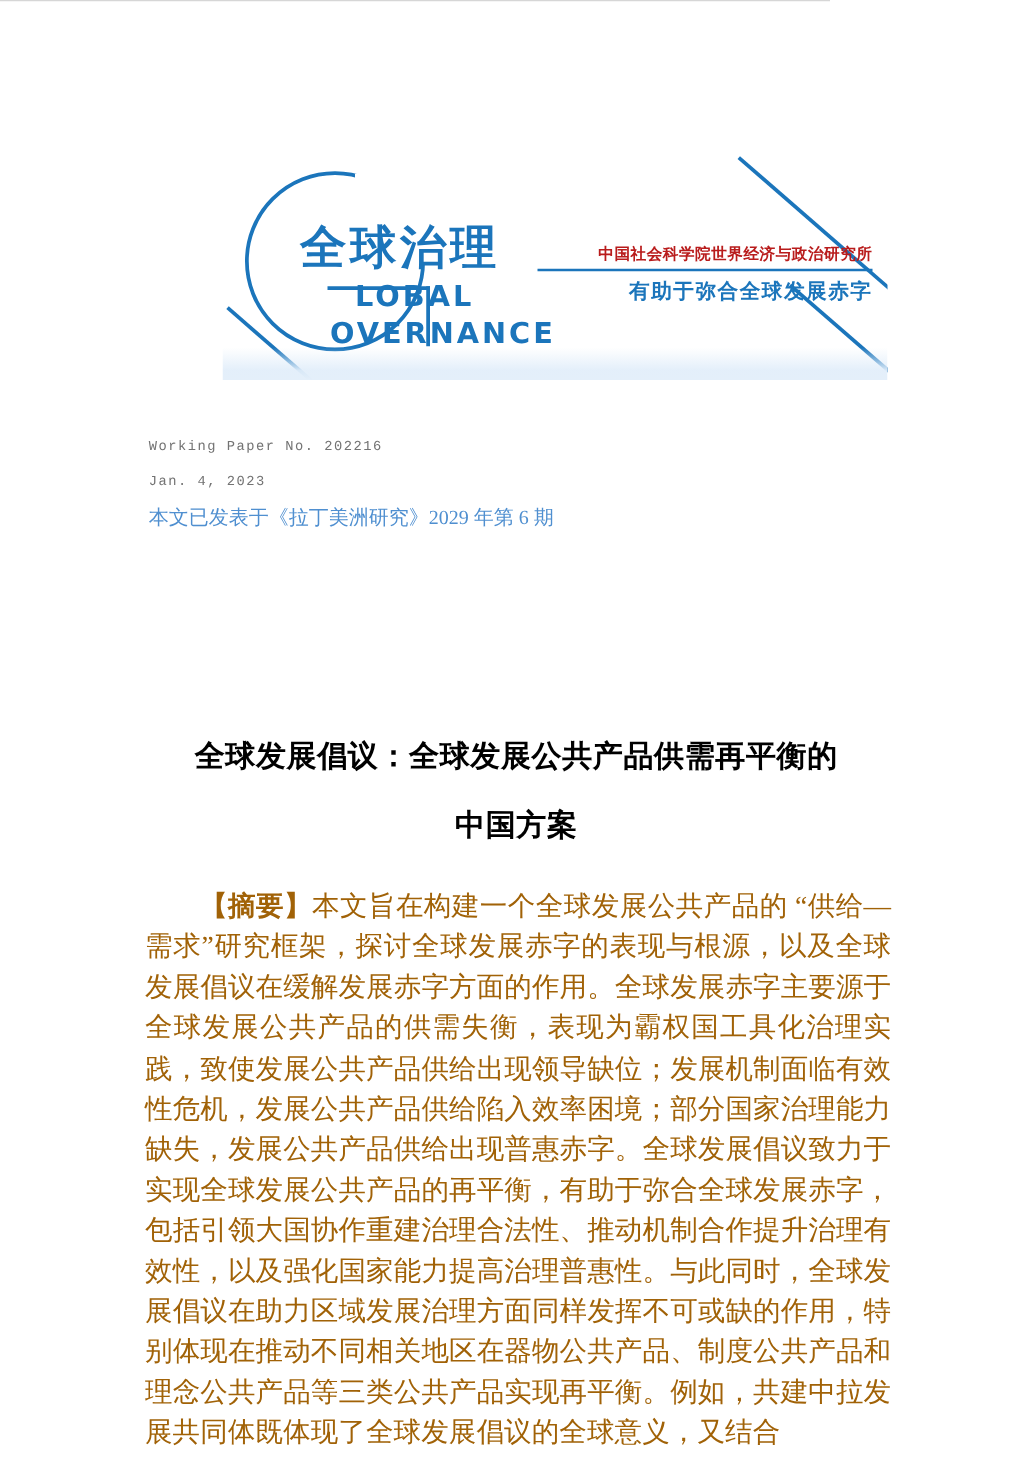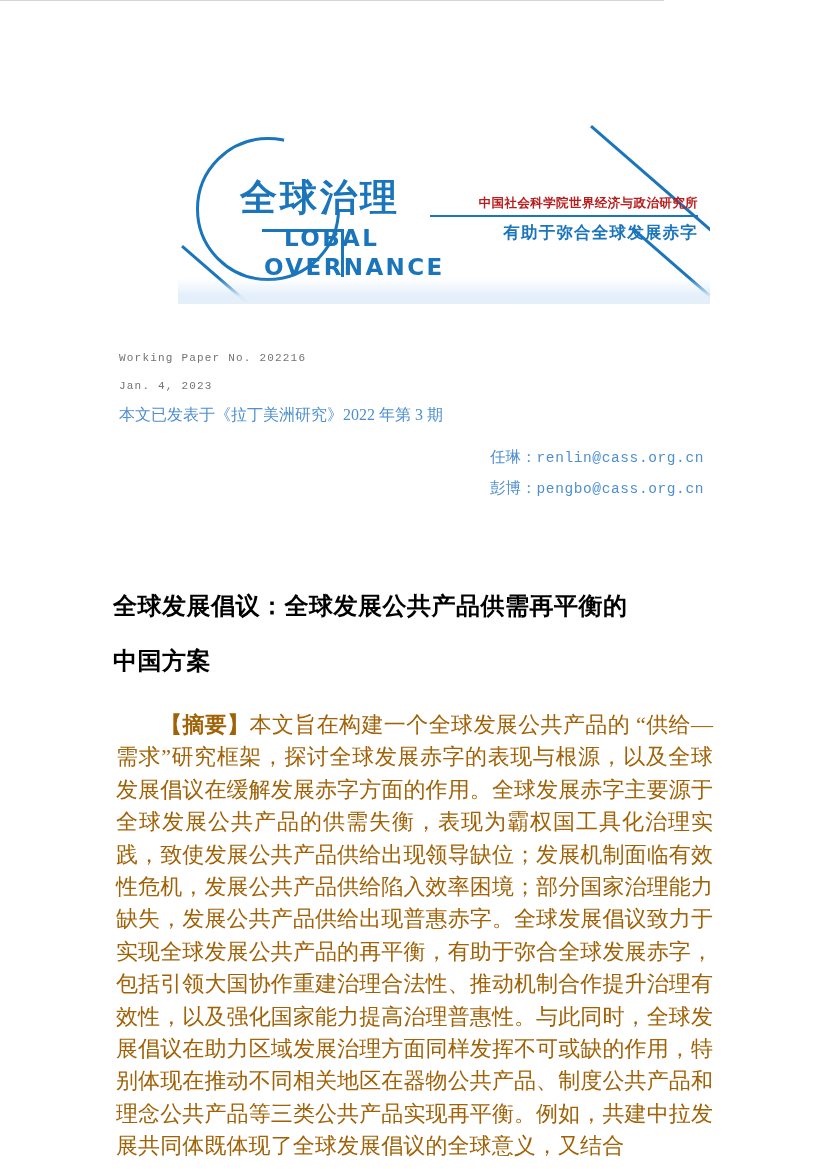--- a/index.html
+++ b/index.html
@@ -218,21 +218,21 @@
     font-size: 15.5px;
     letter-spacing: 0;
   }
 
   
   .title {
     position: absolute;
     left: 113px;
     top: 578px;
     width: 600px;
-    text-align: left;
+    text-align: center;
     font-family: "Liberation Serif", "DejaVu Serif", serif;
     font-size: 24px;
     font-weight: 700;
     color: #000000;
     line-height: 55px;
     letter-spacing: 0.5px;
   }
   .title-l2 { letter-spacing: 0.5px; }
 
   
@@ -278,27 +278,23 @@
       <div class="banner-inst">中国社会科学院世界经济与政治研究所</div>
       <div class="banner-sub">有助于弥合全球发展赤字</div>
     </div>
 
     <div class="banner-tint"></div>
   </div>
 
   <div class="meta">
     <div class="meta-line">Working Paper No. 202216</div>
     <div class="meta-line">Jan. 4, 2023</div>
-    <div class="meta-line-cn">本文已发表于《拉丁美洲研究》2022 年第 3 期</div>
+    <div class="meta-line-cn">本文已发表于《拉丁美洲研究》2029 年第 6 期</div>
   </div>
 
-  <div class="contacts">
-    <div class="contact-line"><span class="contact-name">任琳：</span><span>renlin@cass.org.cn</span></div>
-    <div class="contact-line"><span class="contact-name">彭博：</span><span>pengbo@cass.org.cn</span></div>
-  </div>
 
   <div class="title">
     <div>全球发展倡议：全球发展公共产品供需再平衡的</div>
     <div class="title-l2">中国方案</div>
   </div>
 
   <p class="abstract"><b>【摘要】</b><span>本文旨在构建一个全球发展公共产品的 “供给—需求”研究框架，探讨全球发展赤字的表现与根源，以及全球发展倡议在缓解发展赤字方面的作用。全球发展赤字主要源于全球发展公共产品的供需失衡，表现为霸权国工具化治理实践，致使发展公共产品供给出现领导缺位；发展机制面临有效性危机，发展公共产品供给陷入效率困境；部分国家治理能力缺失，发展公共产品供给出现普惠赤字。全球发展倡议致力于实现全球发展公共产品的再平衡，有助于弥合全球发展赤字，包括引领大国协作重建治理合法性、推动机制合作提升治理有效性，以及强化国家能力提高治理普惠性。与此同时，全球发展倡议在助力区域发展治理方面同样发挥不可或缺的作用，特别体现在推动不同相关地区在器物公共产品、制度公共产品和理念公共产品等三类公共产品实现再平衡。例如，共建中拉发展共同体既体现了全球发展倡议的全球意义，又结合</span></p>
 
 </div>
 

